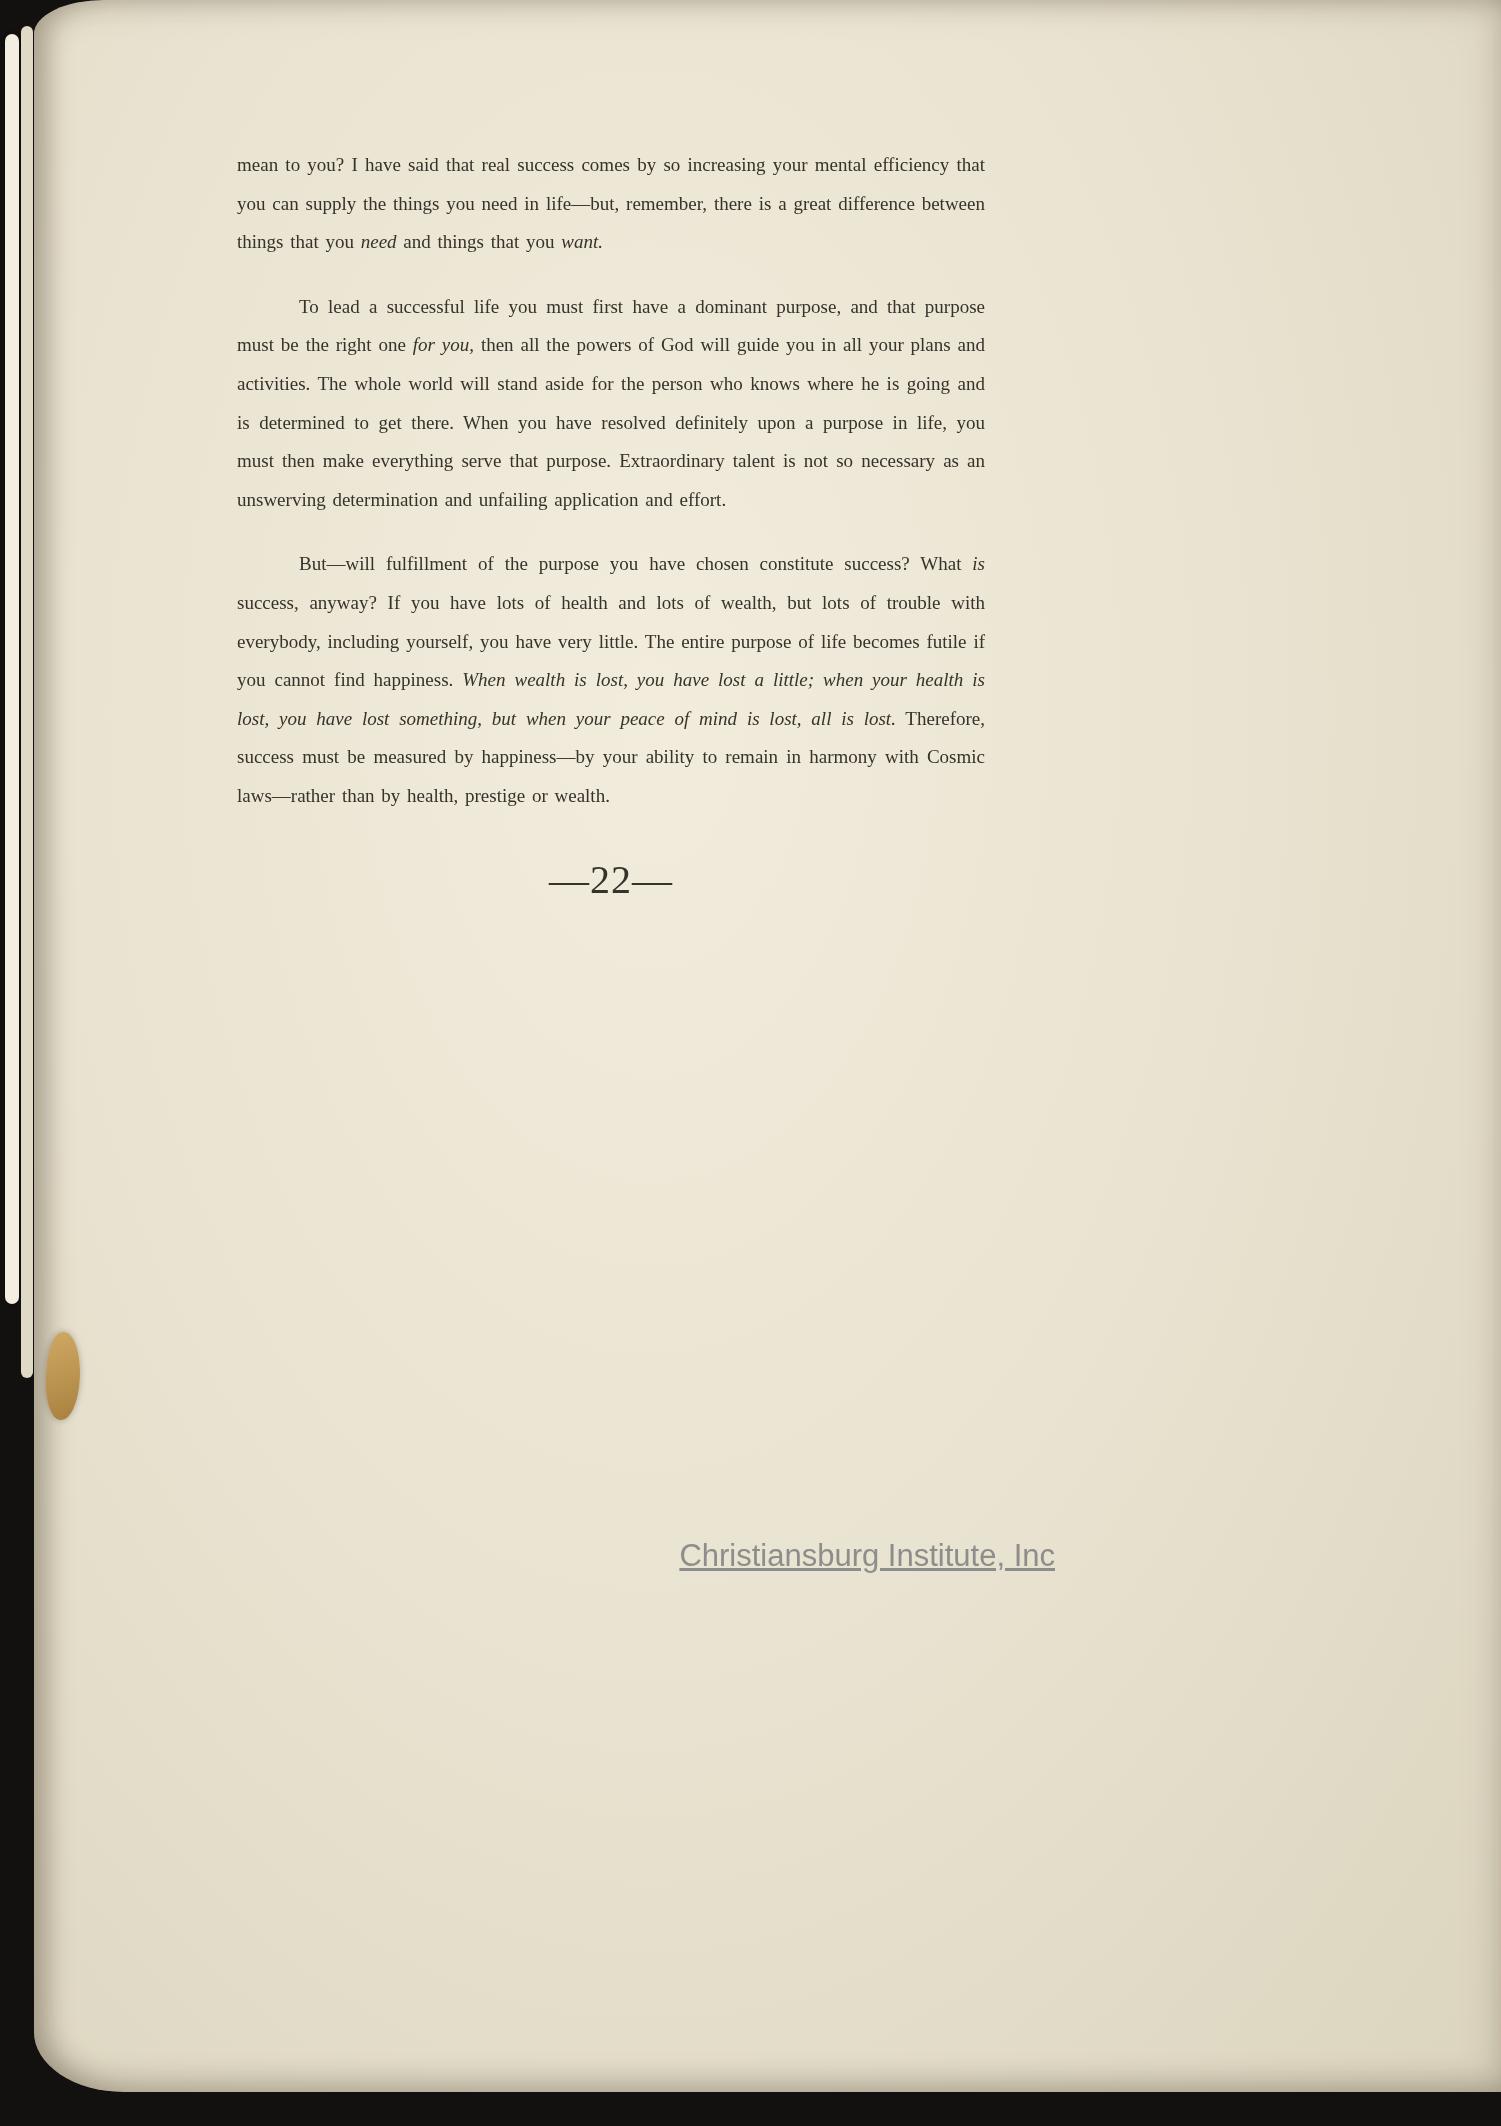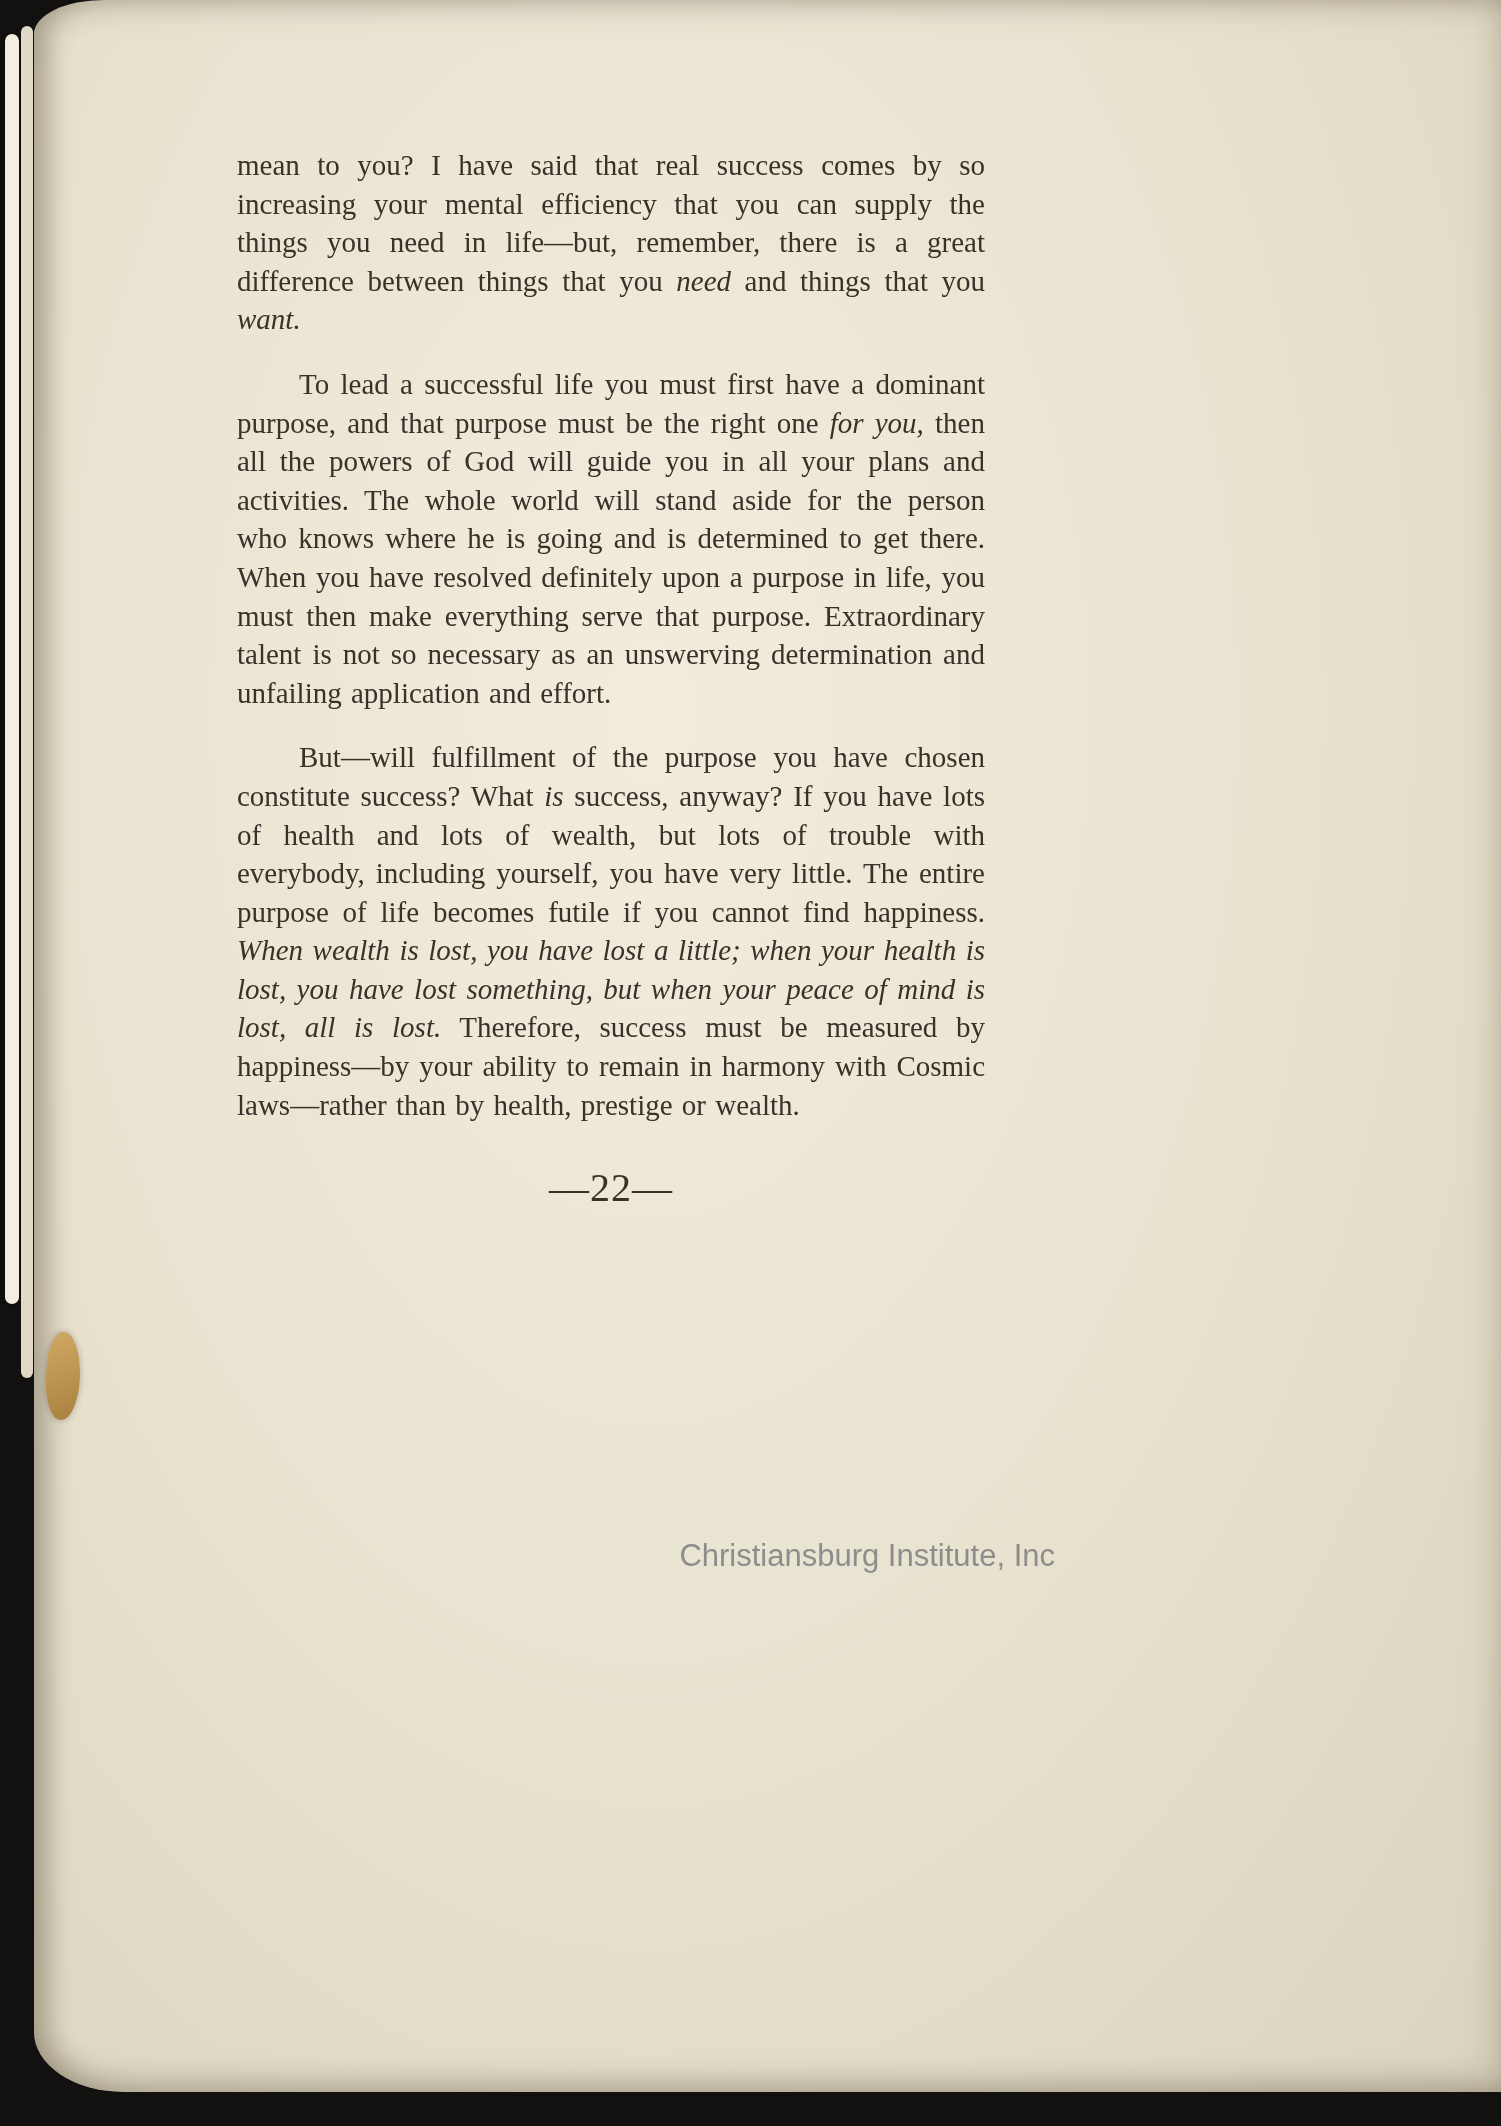--- a/index.html
+++ b/index.html
@@ -48,21 +48,21 @@
       inset -6px 6px 40px rgba(90, 80, 55, 0.10);
   }
   .text-block {
     position: absolute;
     left: 203px; top: 146px;
     width: 748px;
     color: var(--ink, #37322a);
   }
   p.para {
     margin: 0 0 26px 0;
-    font-size: 29px;
+    font-size: 19px;
     line-height: 38.6px;
     text-align: justify;
     word-spacing: 2px;
   }
   p.para.indent {
     text-indent: 62px;
   }
   .em {
     font-style: italic;
   }
@@ -84,20 +84,21 @@
     box-shadow: 0 0 6px rgba(0,0,0,0.25);
   }
   
   .watermark {
     position: absolute;
     right: 446px; top: 1538px;
     font-family: "Liberation Sans", sans-serif;
     font-size: 31px;
     color: var(--watermark, #8d8d8b);
     white-space: nowrap;
+    text-decoration: underline;
   }
 </style>
 </head>
 <body>
 
 <div class="scene">
   <div class="edge edge1"></div>
   <div class="edge edge2"></div>
 
   <div class="page">

